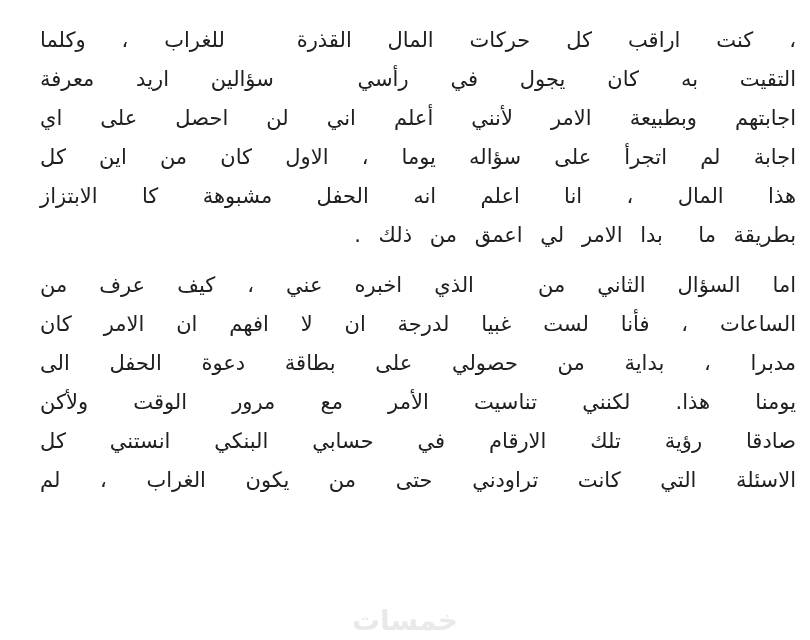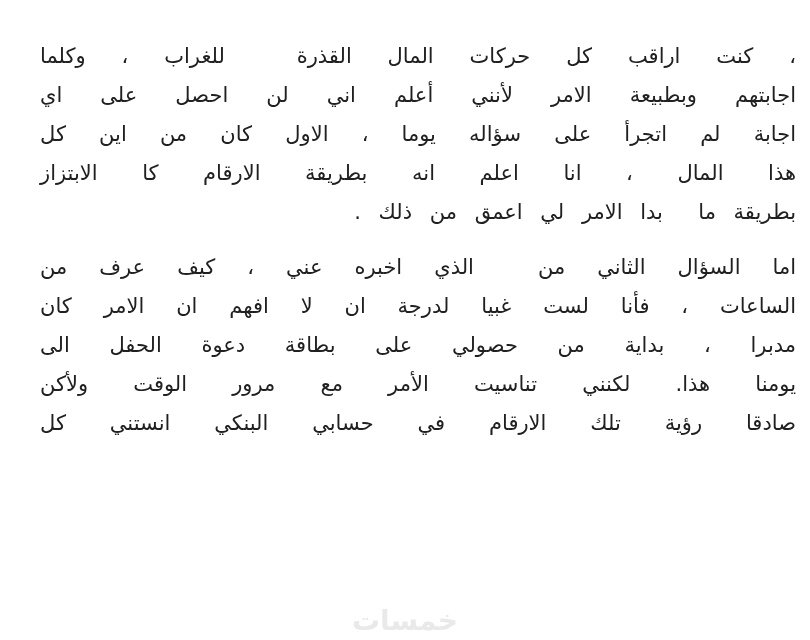--- a/index.html
+++ b/index.html
@@ -19,21 +19,21 @@
     top: 21px;
     right: 14px;
     width: 756px;
     direction: rtl;
     unicode-bidi: embed;
     font-size: 21px;
     line-height: 39px;
     color: #202020;
   }
   .para {
-    margin: 16px 0 11px 0;
+    margin: 0 0 11px 0;
   }
   .para:last-child {
     margin-bottom: 0;
   }
   .line {
     white-space: pre-wrap;
     text-align: justify;
     text-align-last: justify;
     height: 39px;
     overflow: visible;
@@ -56,29 +56,31 @@
     user-select: none;
   }
 </style>
 </head>
 <body>
 
 <div class="doc">
 
   <div class="para">
     <div class="line">، كنت اراقب كل حركات المال القذرة  للغراب ، وكلما</div>
+    <div class="line">التقيت به كان يجول في رأسي  سؤالين اريد معرفة</div>
     <div class="line">اجابتهم وبطبيعة الامر لأنني أعلم اني لن احصل على اي</div>
     <div class="line">اجابة لم اتجرأ على سؤاله يوما ، الاول كان من اين كل</div>
-    <div class="line">هذا المال ، انا اعلم انه بطريقة الارقام كا الابتزاز</div>
+    <div class="line">هذا المال ، انا اعلم انه الحفل مشبوهة كا الابتزاز</div>
     <div class="line para-end">بطريقة ما  بدا الامر لي اعمق من ذلك .</div>
   </div>
 
   <div class="para">
     <div class="line">اما السؤال الثاني من  الذي اخبره عني ، كيف عرف من</div>
     <div class="line">الساعات ، فأنا لست غبيا لدرجة ان لا افهم ان الامر كان</div>
     <div class="line">مدبرا ، بداية من حصولي على بطاقة دعوة الحفل الى</div>
     <div class="line">يومنا هذا. لكنني تناسيت الأمر مع مرور الوقت ولأكن</div>
     <div class="line">صادقا رؤية تلك الارقام في حسابي البنكي انستني كل</div>
+    <div class="line">الاسئلة التي كانت تراودني حتى من يكون الغراب ، لم</div>
   </div>
 
 </div>
 
 <div class="watermark">خمسات</div>
 
 </body></html>

